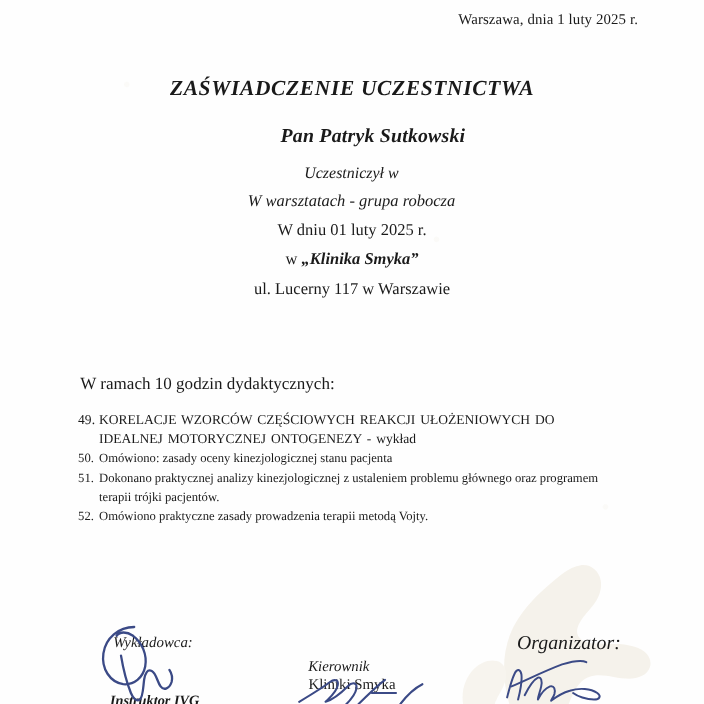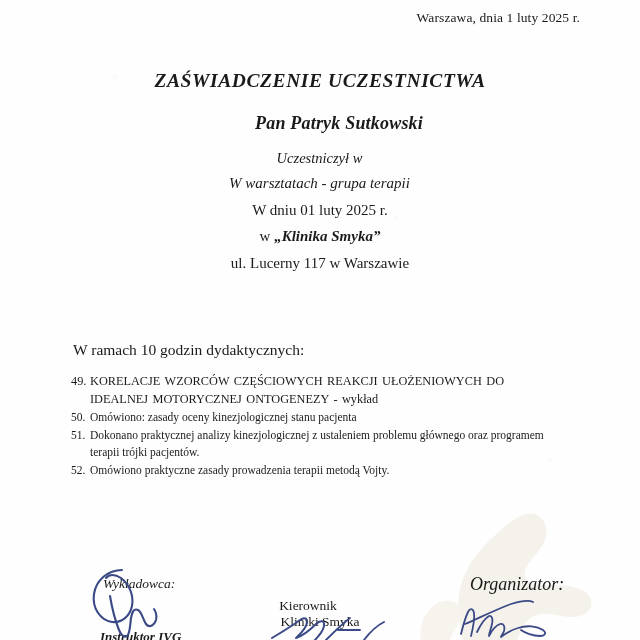--- a/index.html
+++ b/index.html
@@ -159,20 +159,21 @@
     left: 100px;
     font-style: italic;
     font-weight: bold;
     font-size: 13px;
   }
   .sig-head-1 {
     top: 598px;
     left: 0;
     width: 616px;
     text-align: center;
+    font-style: italic;
     font-size: 13.5px;
   }
   .sig-head-2 {
     top: 614px;
     left: 0;
     width: 640px;
     text-align: center;
     font-size: 13.5px;
   }
   .sig-organizer-label {
@@ -217,21 +218,21 @@
   <div class="layer">
 
     <div class="abs date-line">Warszawa, dnia 1 luty 2025 r.</div>
 
     <div class="abs title">ZAŚWIADCZENIE UCZESTNICTWA</div>
 
     <div class="abs recipient">Pan Patryk Sutkowski</div>
 
     <div class="abs ctr-italic line-uczestniczyl">Uczestniczył w</div>
 
-    <div class="abs ctr-italic line-workshop">W warsztatach - grupa terapii</div>
+    <div class="abs ctr-italic line-workshop">W warsztatach - grupa robocza</div>
 
     <div class="abs ctr-plain line-date">W dniu 01 luty 2025 r.</div>
 
     <div class="abs ctr-plain line-venue">
       <span>w </span><span class="venue-name">„Klinika Smyka”</span>
     </div>
 
     <div class="abs ctr-plain line-address">ul. Lucerny 117 w Warszawie</div>
 
     <div class="abs hours-heading">W ramach 10 godzin dydaktycznych:</div>

